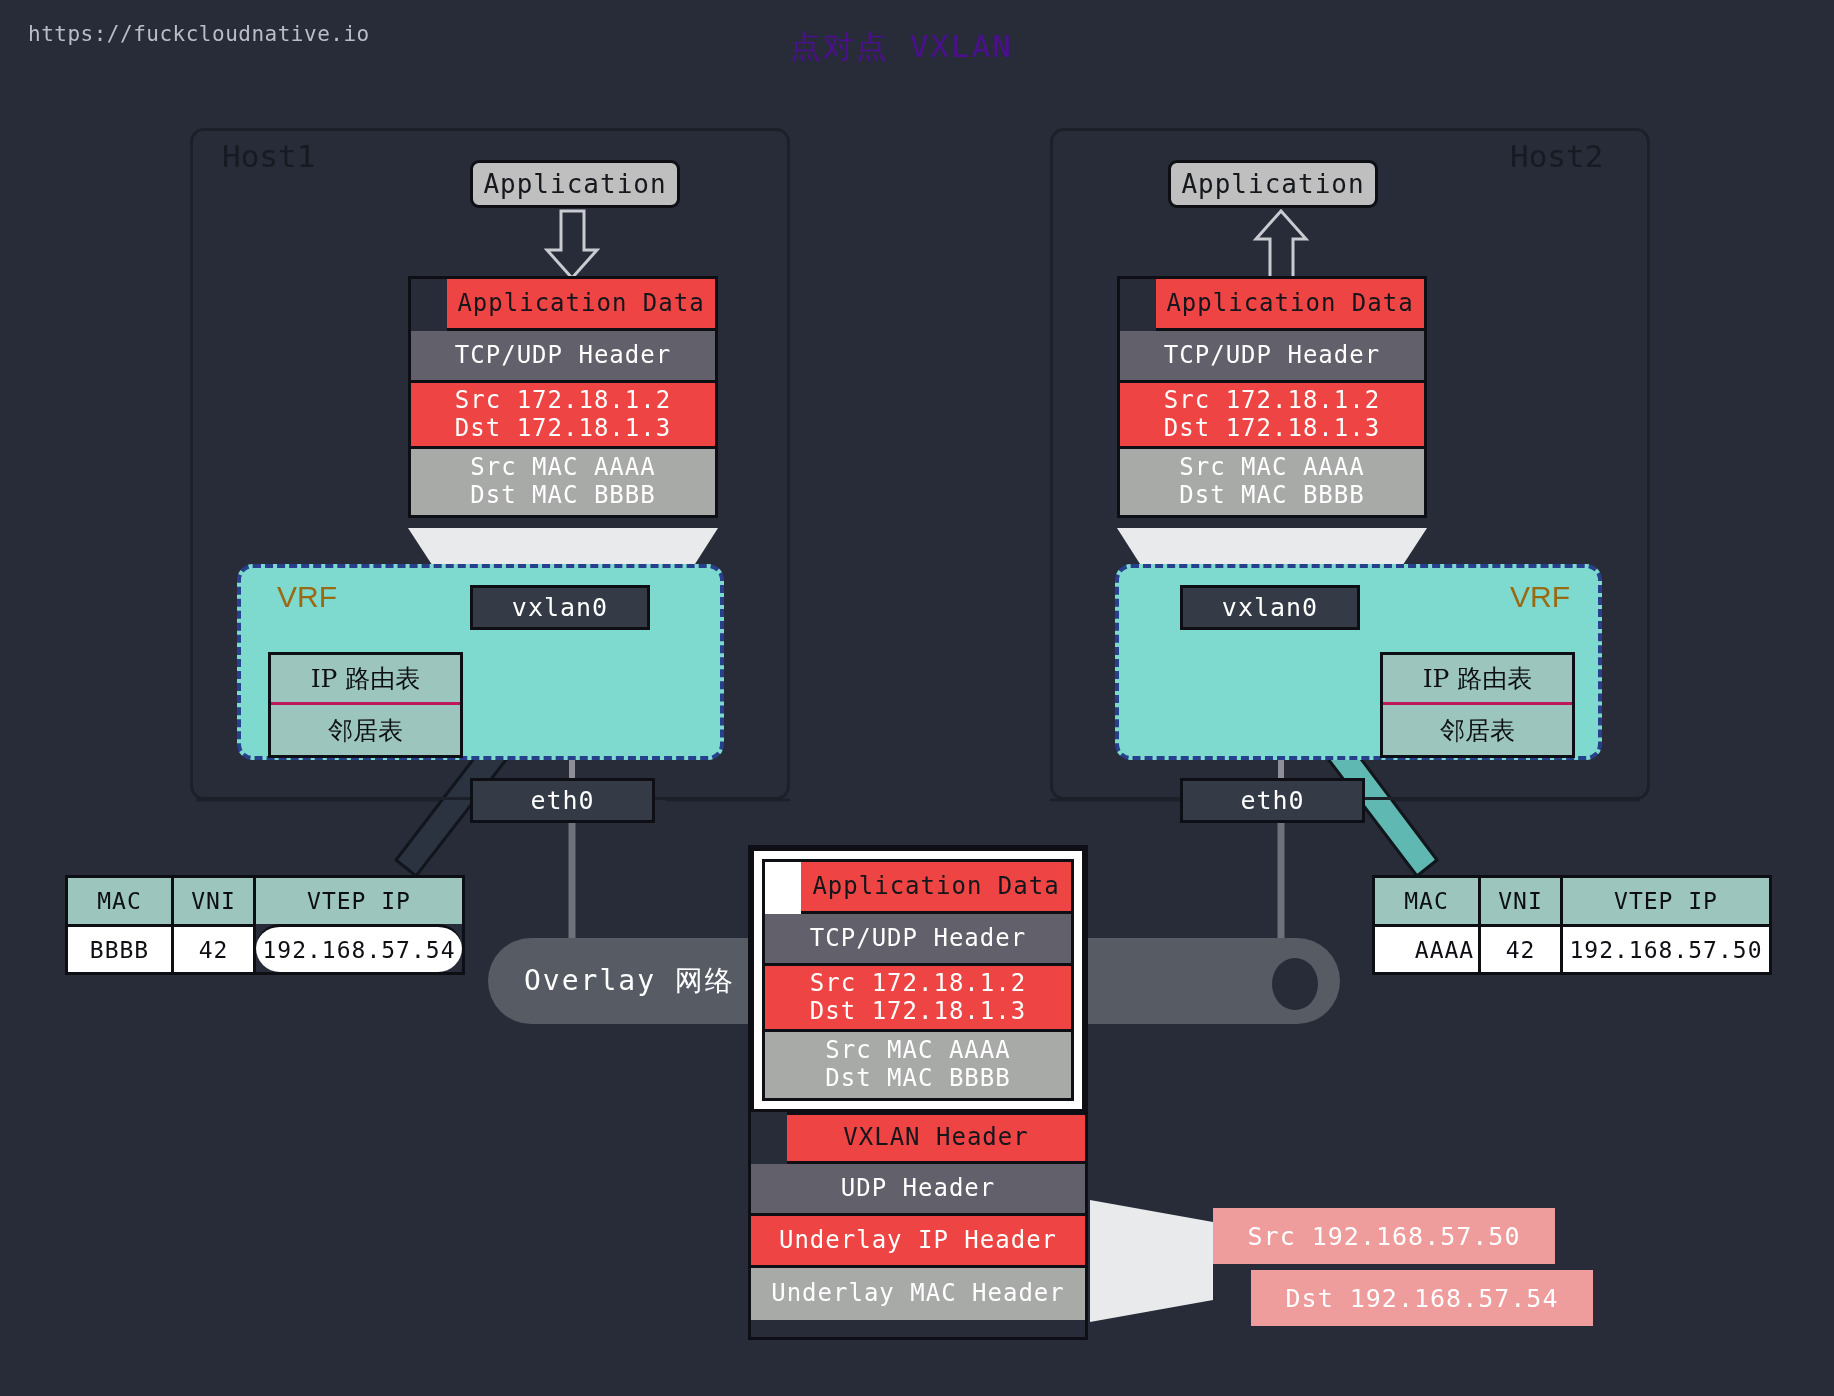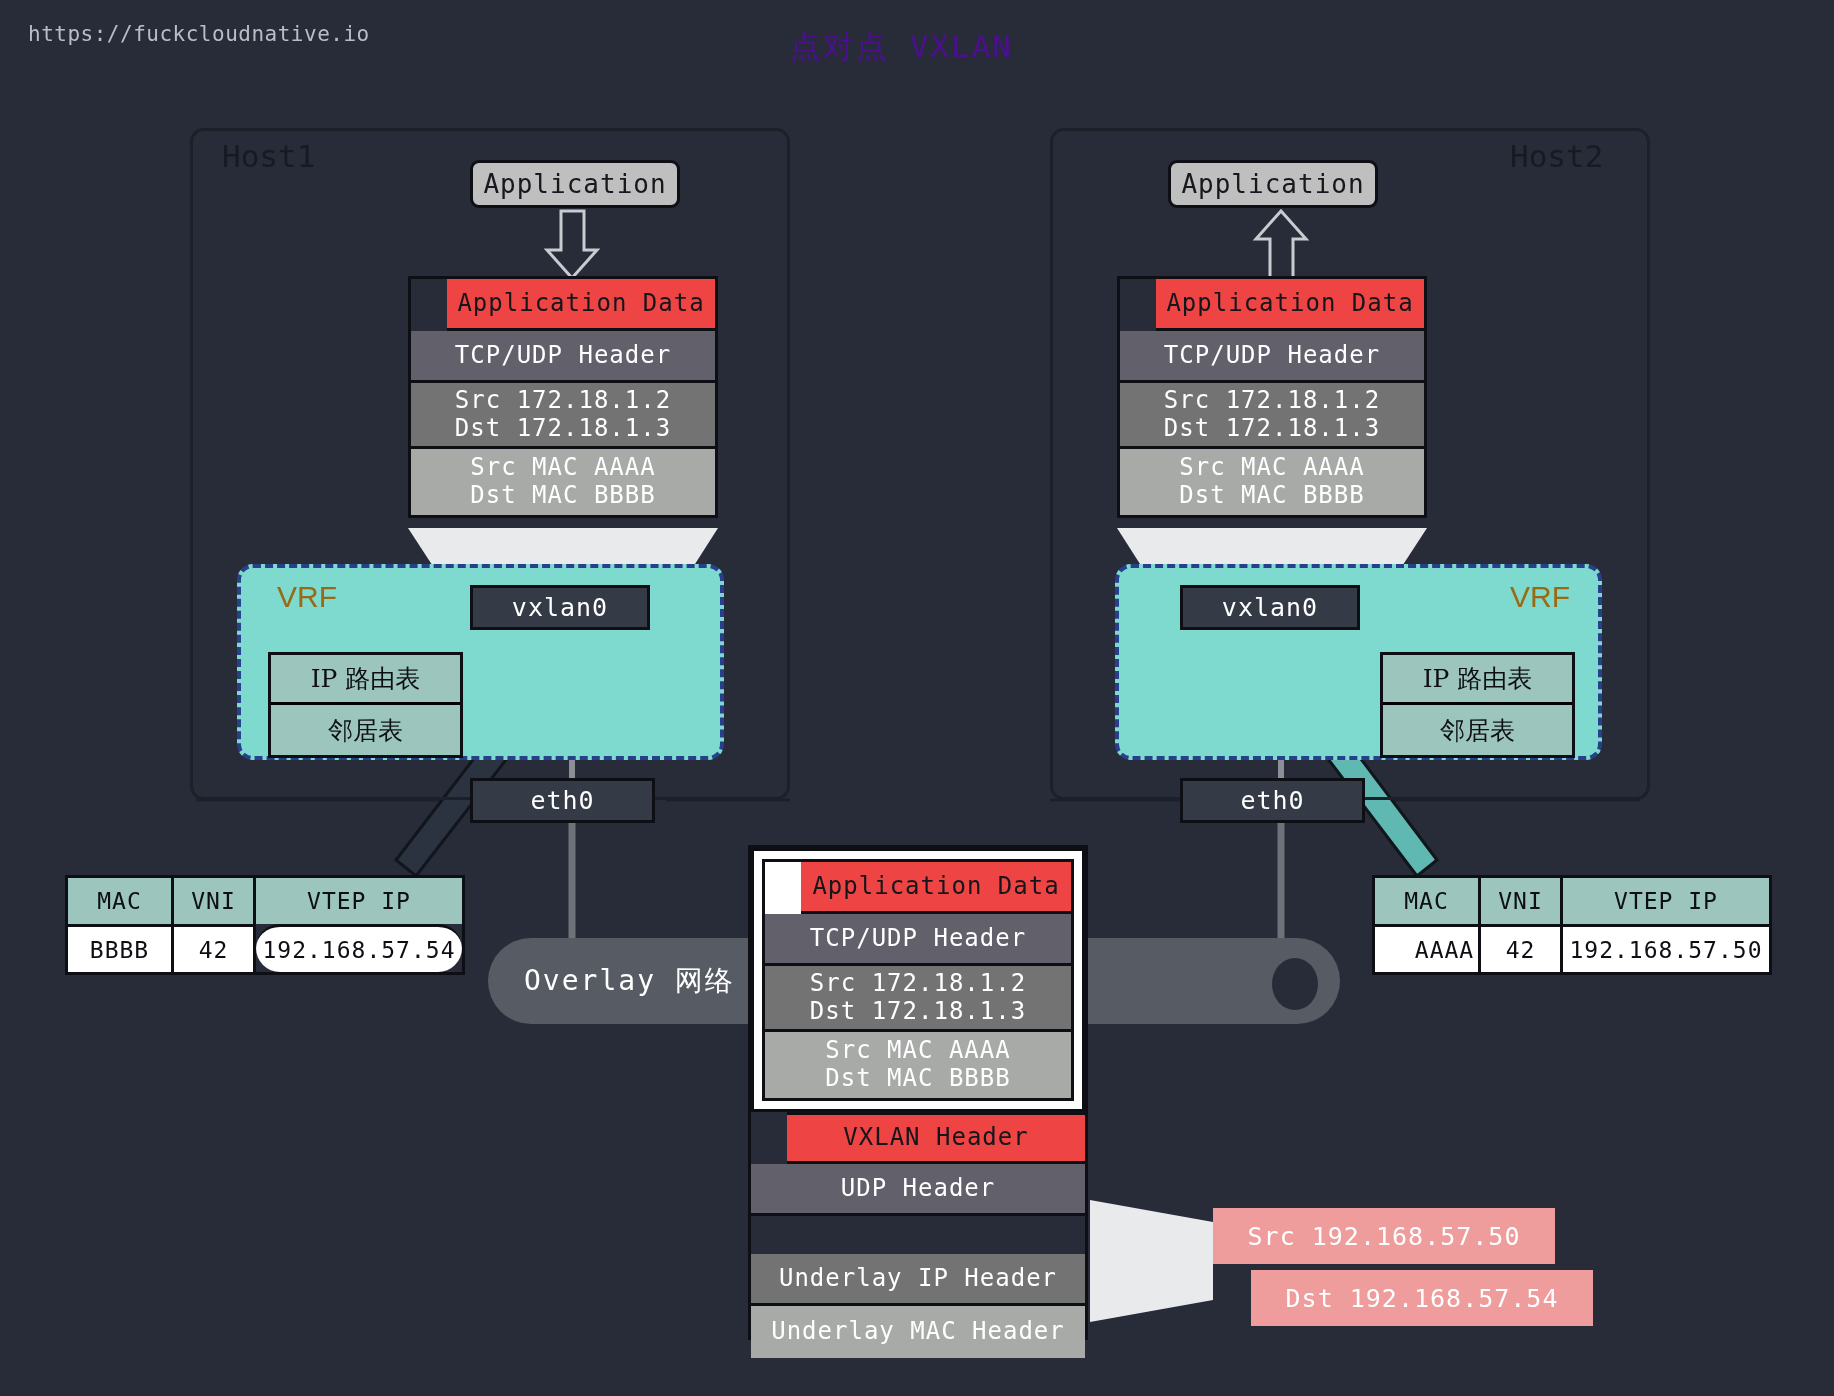--- a/index.html
+++ b/index.html
@@ -59,39 +59,39 @@
   .pkt { border: 3px solid #0d0f14; }
   .pkt-row {
     display: flex; align-items: center; justify-content: center;
     flex-direction: column;
     font-size: 24px; letter-spacing: 1px; line-height: 1.16;
     border-bottom: 3px solid #0d0f14;
   }
   .pkt-row:last-child { border-bottom: none; }
   .row-app  { background: #ef4444; color: #14161b; margin-left: 36px; }
   .row-tcp  { background: #61606b; color: #ffffff; }
-  .row-ip   { background: #737373; color: #ffffff; }
+  .row-ip   { background: #ef4444; color: #ffffff; }
   .row-mac  { background: #a8aaa8; color: #ffffff; }
 
   
   .vrf-box {
     background: #7ed9cf;
     border: 4px dashed #27408b;
     border-radius: 16px;
   }
   .vrf-label {
     font-size: 30px; color: #9a6a12;
     font-family: "Liberation Sans", sans-serif;
   }
   .vrf-table { border: 3px solid #0d0f14; background: #9cc6bd; }
   .vrf-table-row {
     display: flex; align-items: center; justify-content: center;
     font-size: 25px; color: #0d0f14;
     font-family: "DejaVu Serif", "Liberation Serif", serif;
-    border-bottom: 3px solid #000000;
+    border-bottom: 3px solid #be185d;
   }
   .vrf-table-row:last-child { border-bottom: none; }
 
   
   .fdb { border: 3px solid #0d0f14; display: flex; flex-direction: column; }
   .fdb-tr { display: flex; }
   .fdb-th, .fdb-td {
     display: flex; align-items: center; justify-content: center;
     font-size: 23px; letter-spacing: 1px;
     border-right: 3px solid #0d0f14;
@@ -280,21 +280,21 @@
         <div class="pkt-row row-mac" style="height:66px;">
           <span>Src MAC AAAA</span>
           <span>Dst MAC BBBB</span>
         </div>
       </div>
     </div>
 
     <div class="pkt" style="border:none;">
       <div class="pkt-row row-app" style="height:52px; border-top:3px solid #0d0f14;">VXLAN Header</div>
       <div class="pkt-row row-tcp" style="height:52px;">UDP Header</div>
-      <div class="pkt-row row-ip" style="height:52px;margin-top:38px;">Underlay IP Header</div>
+      <div class="pkt-row row-ip" style="height:52px;">Underlay IP Header</div>
       <div class="pkt-row row-mac" style="height:52px;">Underlay MAC Header</div>
     </div>
   </div>
 
   <div class="abs callout" style="left:1213px; top:1208px; width:342px; height:56px;">Src 192.168.57.50</div>
   <div class="abs callout" style="left:1213px; top:1270px; width:342px; height:56px;margin-left:38px;">Dst 192.168.57.54</div>
 
 </div>
 
 </body></html>

